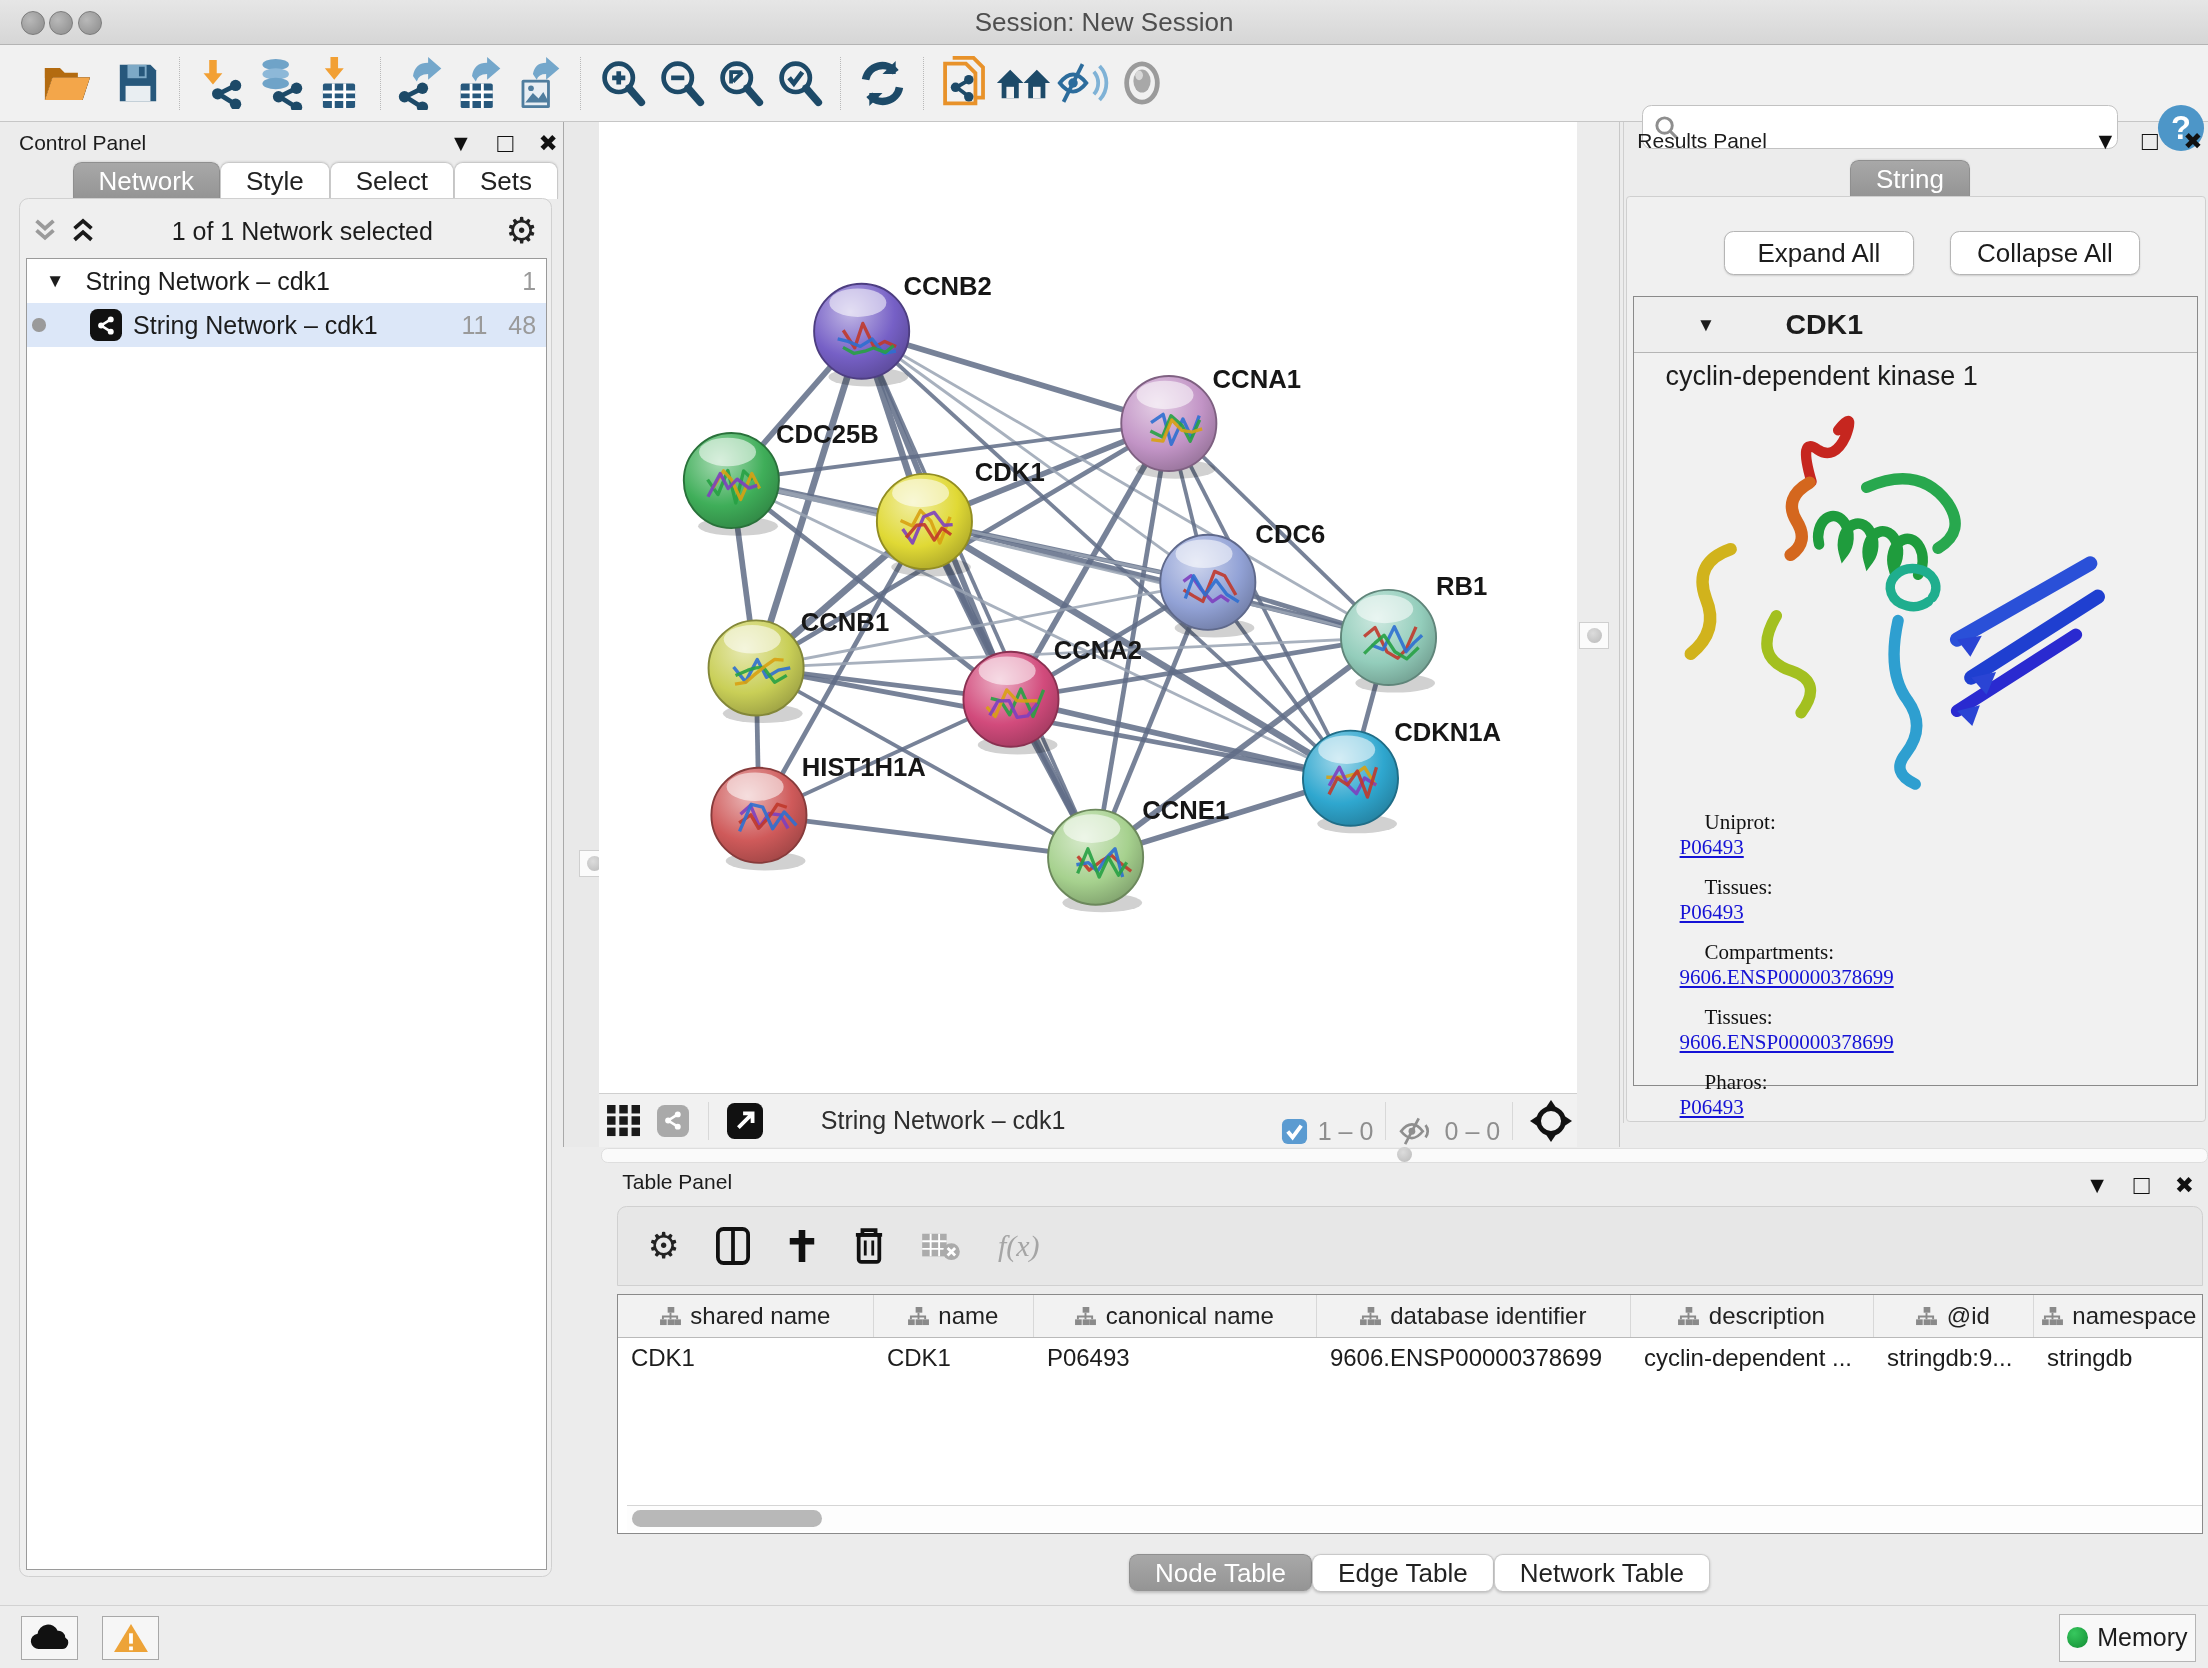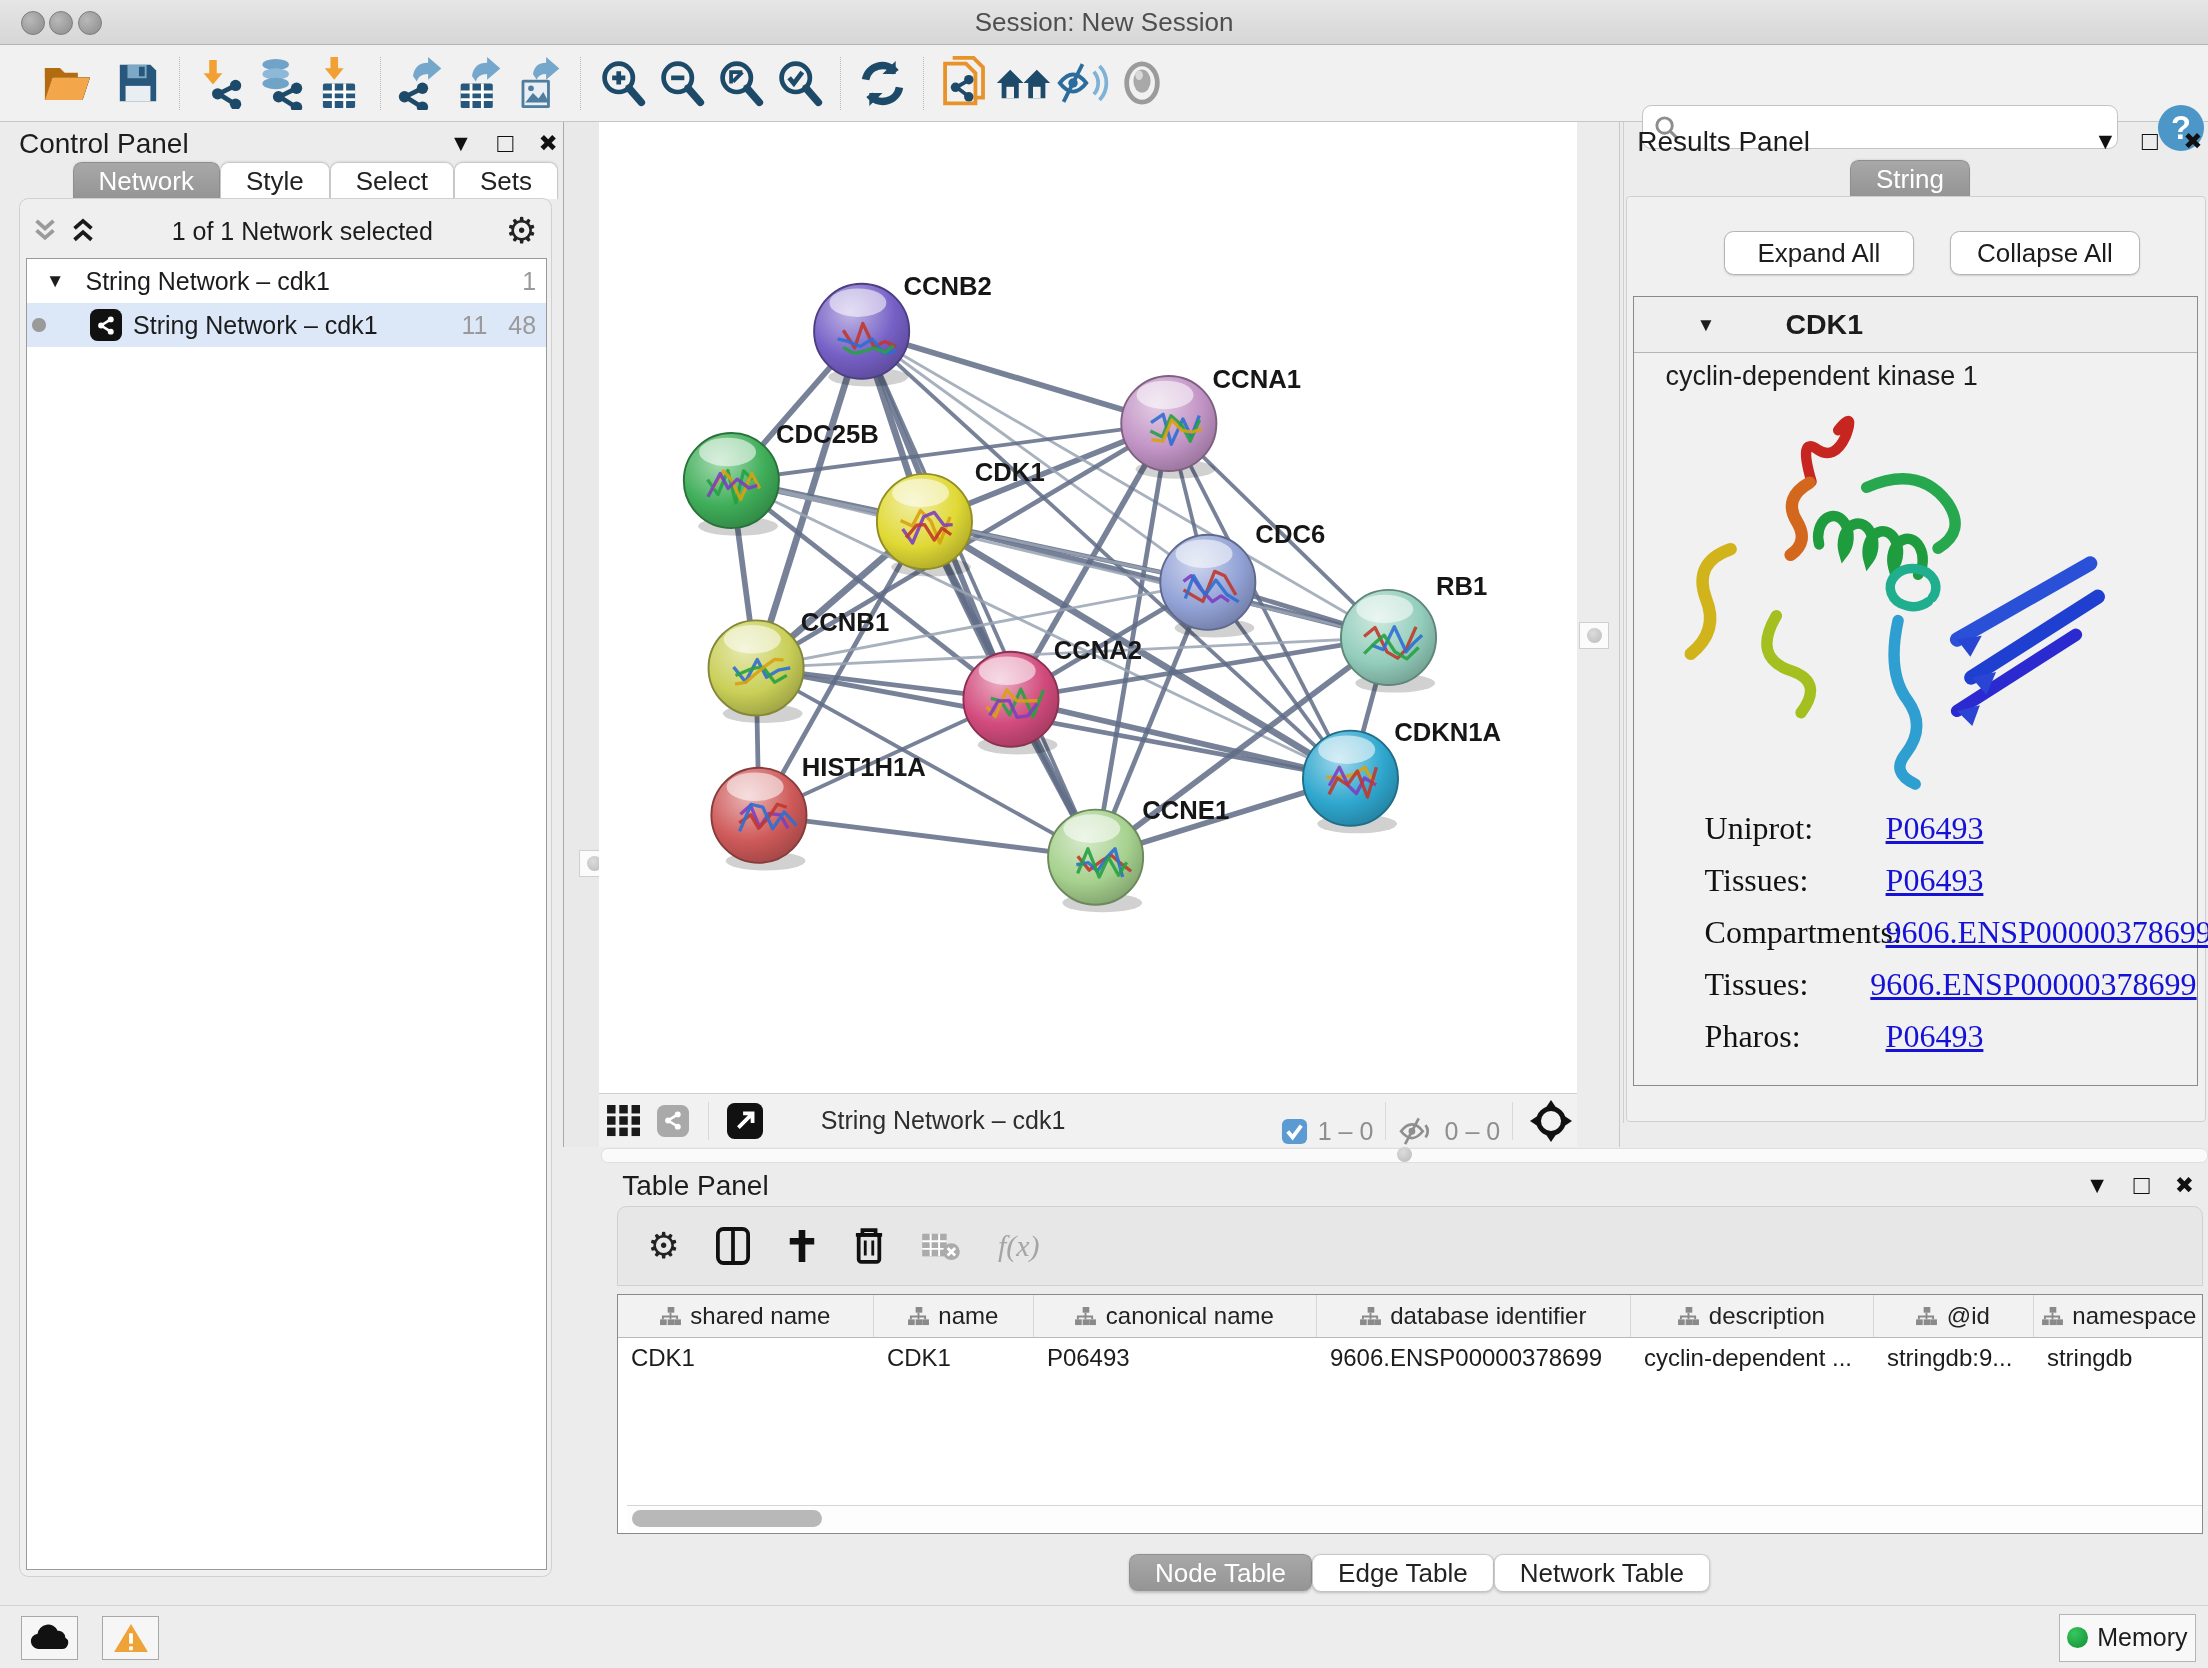--- a/index.html
+++ b/index.html
@@ -15,21 +15,21 @@
   #toolbar{position:absolute;left:0;top:45px;width:2208px;height:76px;background:#f1f1f1;
     border-bottom:1.9px solid #c6c6c6;display:flex;align-items:center;}
   .tbtn{width:59px;height:59px;display:flex;align-items:center;justify-content:center;flex:0 0 auto;}
   .tsep{width:0;height:53px;border-left:1.9px dotted #b9b9b9;margin:0 11.4px;flex:0 0 auto;}
   #search-wrap{position:absolute;left:1642px;top:60px;width:476px;height:44px;background:#fff;
     border:1.9px solid #c2c2c2;border-radius:9.5px;display:flex;align-items:center;padding-left:9.5px;box-sizing:border-box;}
   #search-wrap input{border:none;outline:none;font-size:23px;width:409px;background:transparent;
     font-family:"Liberation Sans",sans-serif;}
   #help-btn{position:absolute;left:2157px;top:59px;}
   
-  .panel-title{font-size:28px;color:#1c1c1c;}
+  .panel-title{font-size:21px;color:#1c1c1c;}
   .win-icons{display:flex;align-items:center;gap:25px;font-size:23px;color:#111;}
   .win-icons span{cursor:default;}
   .tab{height:36px;line-height:36px;padding:0 25px;background:#fff;border:1px solid #c9c9c9;
        border-bottom:none;border-radius:8.6px 8.6px 0 0;font-size:26px;color:#222;
        box-shadow:0 -1px 1.9px rgba(0,0,0,.08);}
   .tab.selected{background:linear-gradient(#a8a8a8,#949494);color:#fff;border-color:#8f8f8f;}
   
   #control-panel{position:absolute;left:7.6px;top:124px;width:554px;height:1455px;}
   #cp-header{position:absolute;left:11.4px;top:3.8px;right:3.8px;display:flex;align-items:center;}
   #control-tabs{position:absolute;left:65px;top:38px;display:flex;}
@@ -70,21 +70,21 @@
      font-size:26px;display:flex;align-items:center;justify-content:center;
      box-shadow:0 1px 1.9px rgba(0,0,0,.15);}
   #rp-section{position:absolute;left:5.7px;top:99px;width:565px;height:790px;border:1.9px solid #8a8a8a;
      background:#f1f1f1;box-sizing:border-box;}
   #rp-sec-header{height:55px;border-bottom:1px solid #b5b5b5;display:flex;align-items:center;background:#eeeeee;}
   #rp-sec-header .gene{font-weight:bold;font-size:28.5px;margin-left:70px;}
   #rp-desc{font-size:27px;margin:7.6px 0 0 32px;}
   #protein-wrap{margin:5.7px 0 0 9.5px;}
   #crosslinks{font-family:"Liberation Serif",serif;margin-left:46px;margin-top:3.8px;}
   #crosslinks .clt{font-weight:bold;font-size:28.5px;margin-bottom:5.7px;}
-  .cl-row{display:flex;font-size:32px;margin-bottom:15px;}
+  .cl-row{display:flex;font-size:21px;margin-bottom:15px;flex-direction:column;}
   .cl-row .cl-label{width:181px;margin-left:25px;color:#111;}
   .cl-row a{color:#1512d6;text-decoration:underline;}
   
   #table-panel{position:absolute;left:609px;top:1168px;width:1600px;height:438px;}
   #tp-header{position:absolute;left:13.3px;top:1.9px;right:15px;display:flex;align-items:flex-start;}
   #tp-toolbar{position:absolute;left:7.6px;top:38px;width:1586px;height:80px;background:#e7e7e7;
      border:1px solid #d0d0d0;border-radius:9.5px 9.5px 0 0;display:flex;align-items:center;gap:36px;
      padding-left:30px;box-sizing:border-box;}
   #tp-table{position:absolute;left:7.6px;top:126px;width:1586px;height:240px;background:#fff;
      border:1.9px solid #8a8a8a;box-sizing:border-box;overflow:hidden;}

